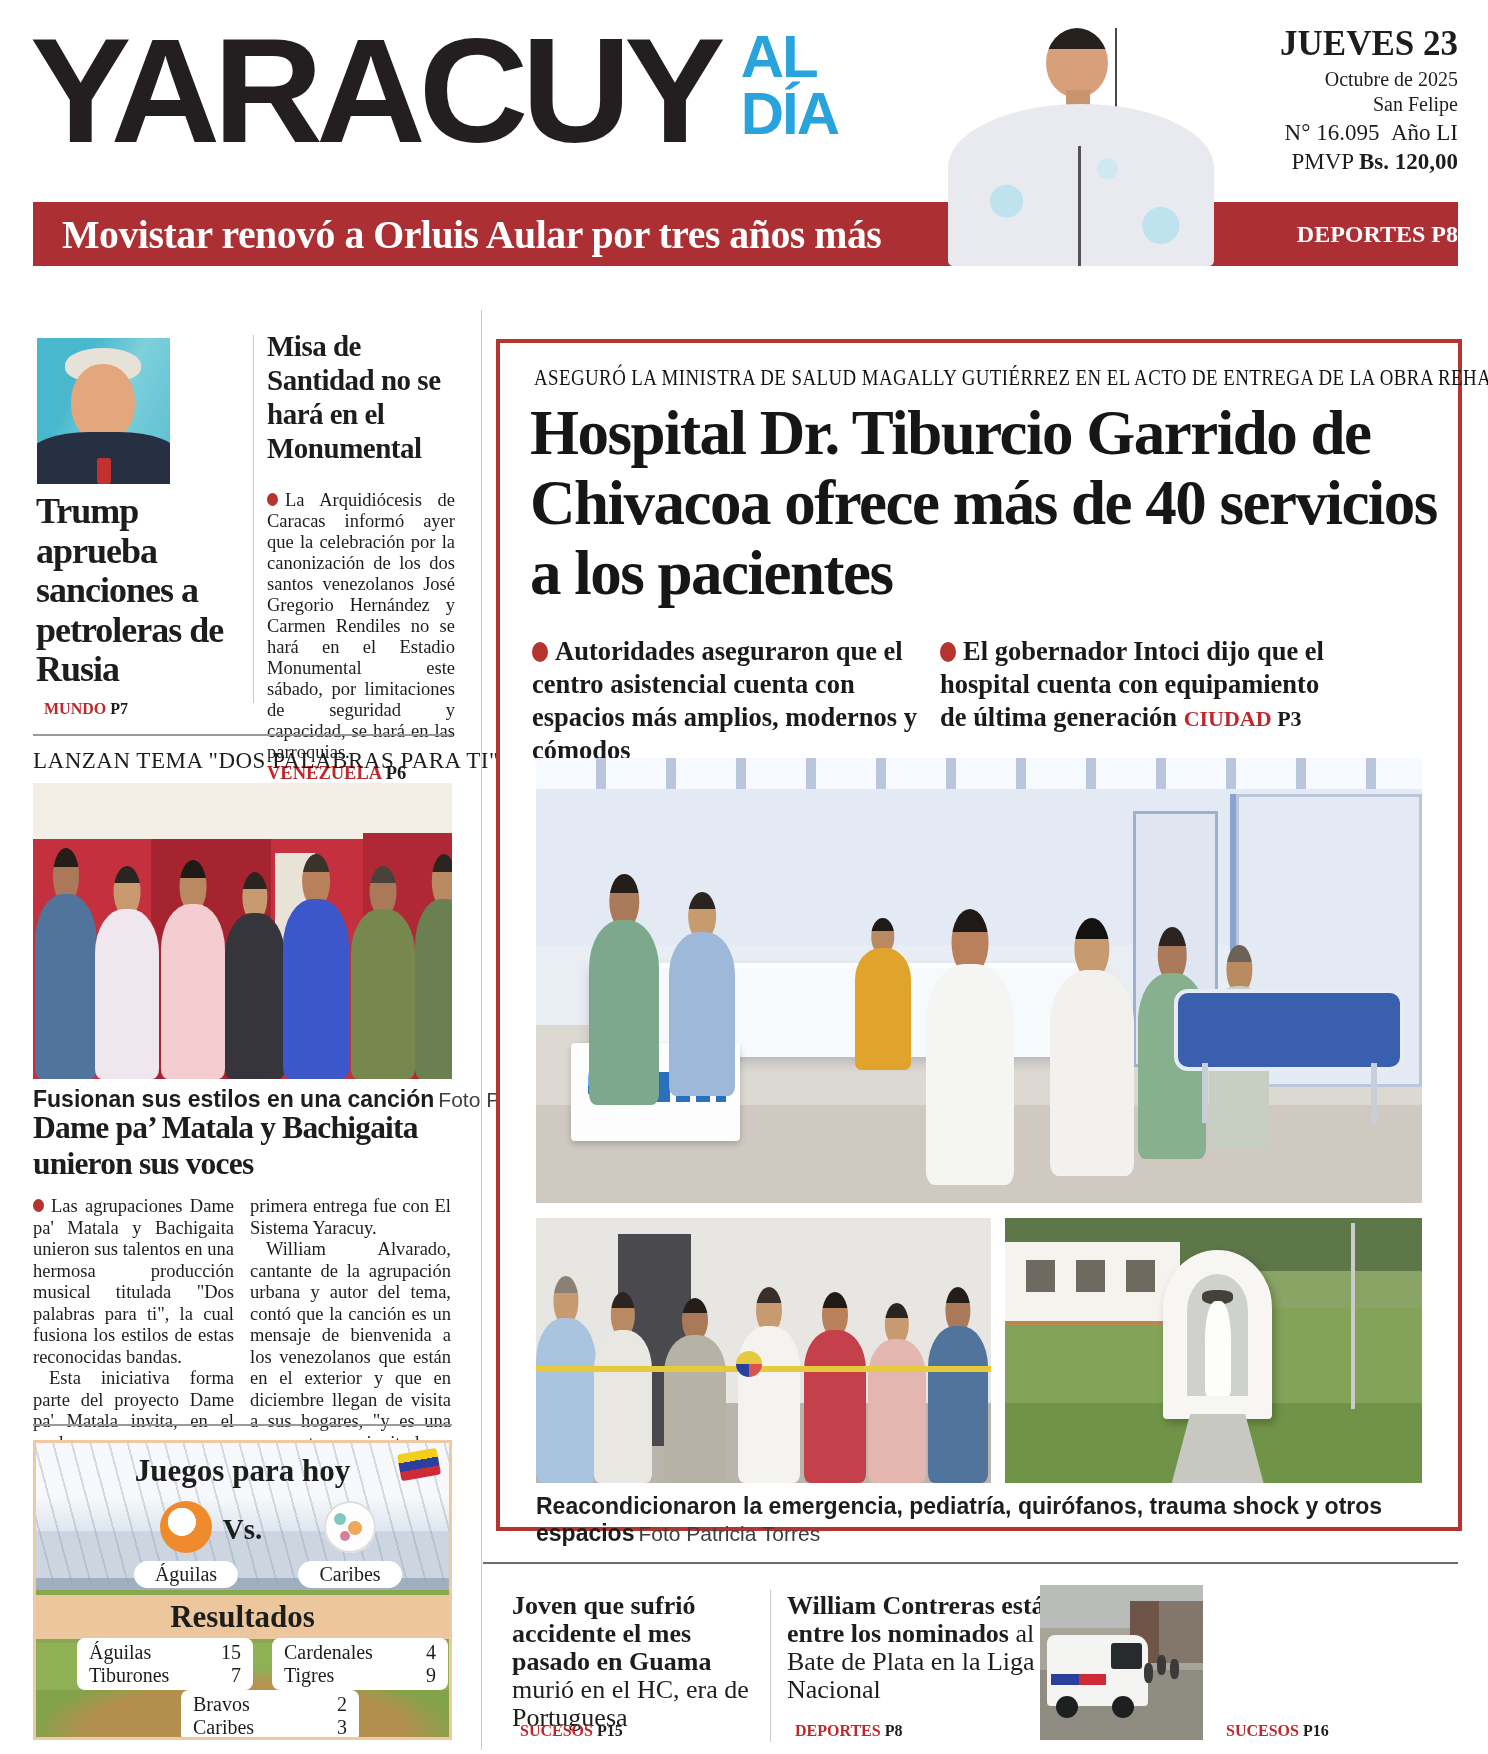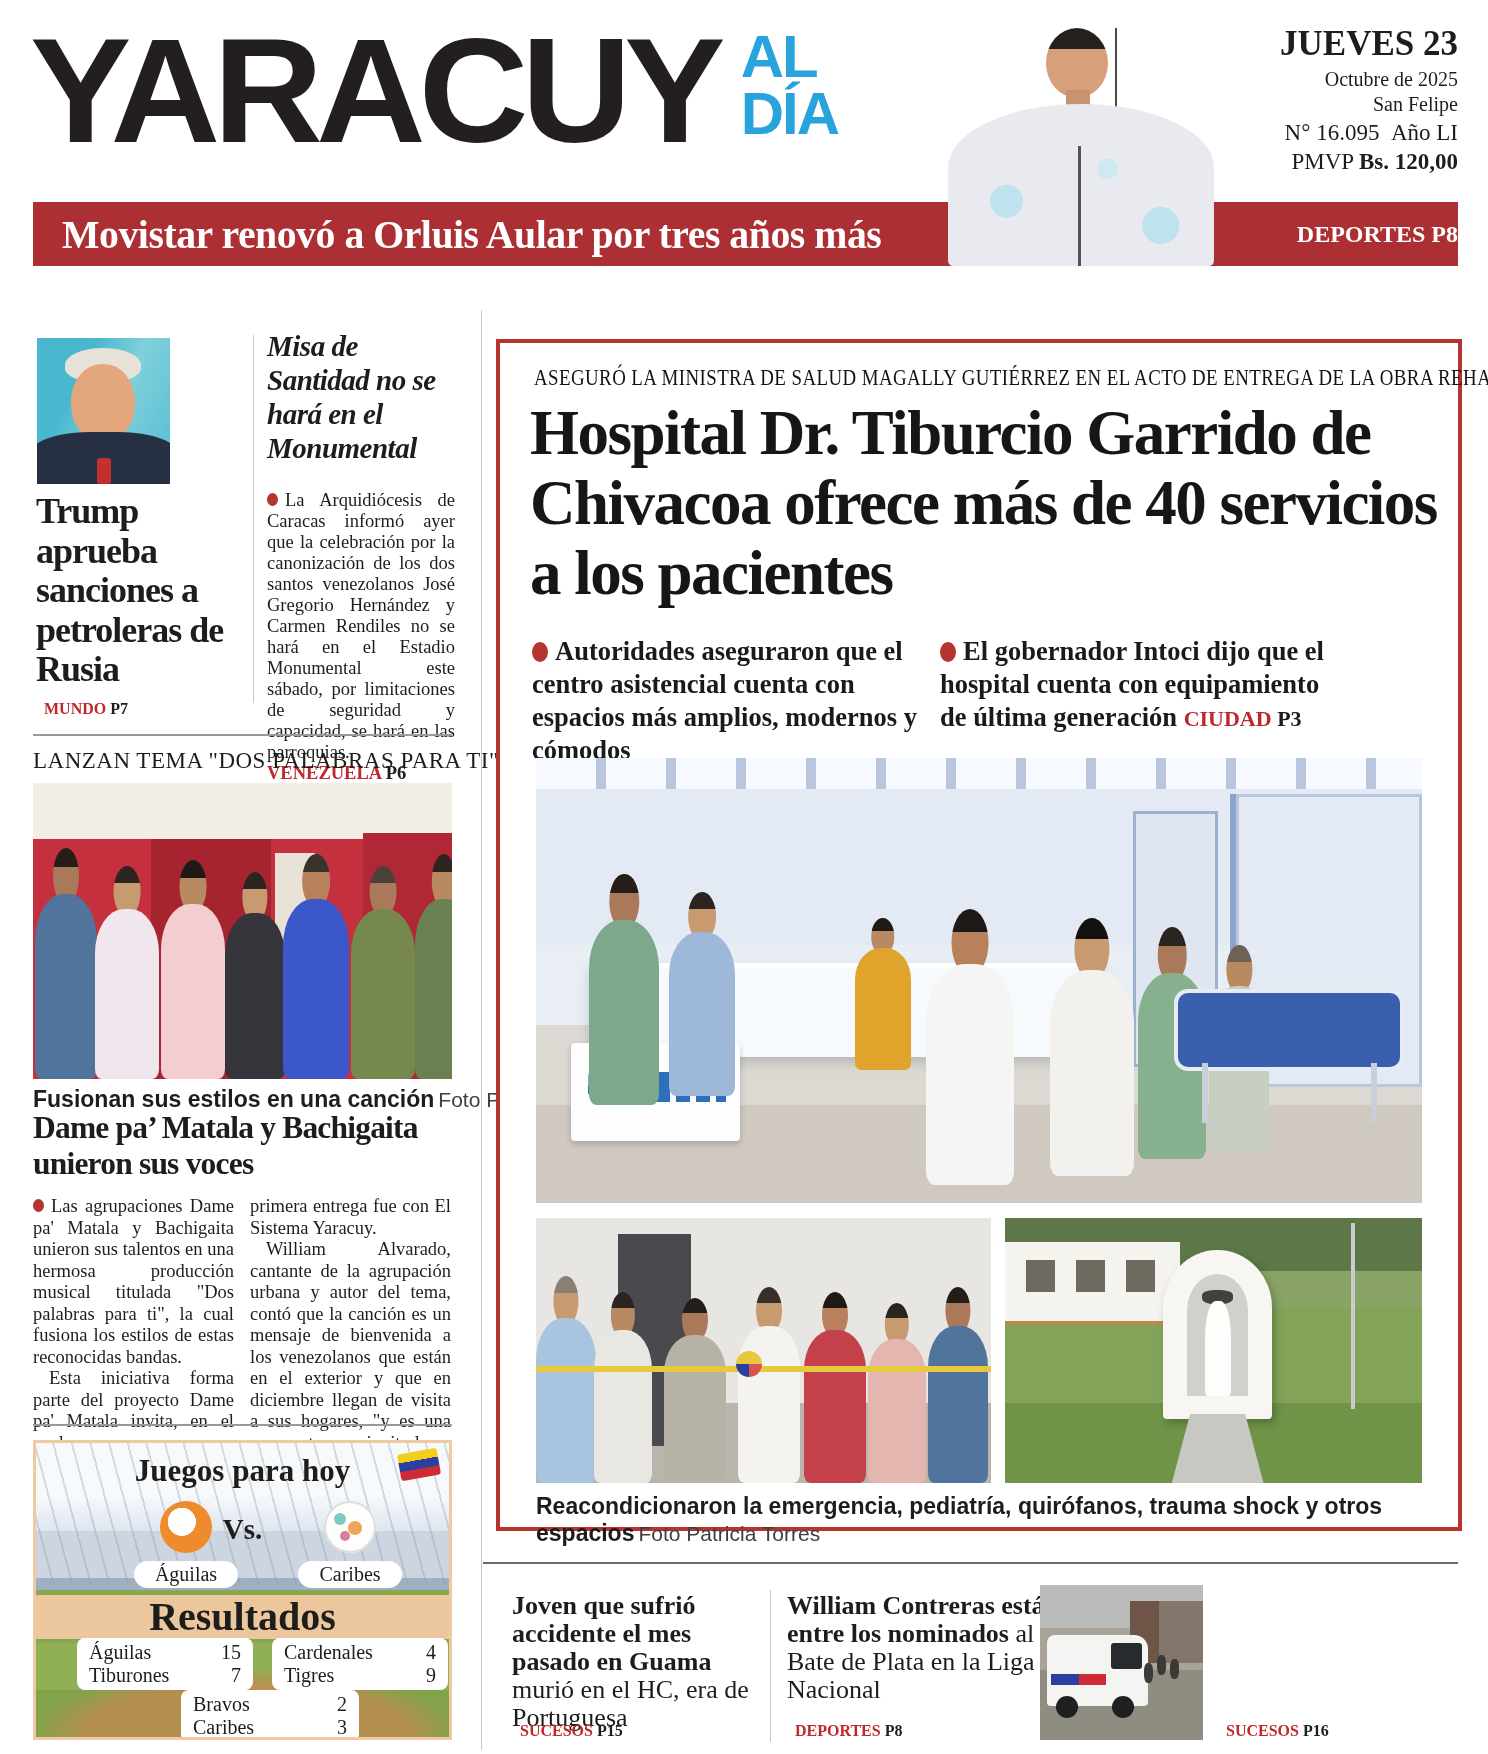--- a/index.html
+++ b/index.html
@@ -60,21 +60,21 @@
   
   .trump-photo{left:37px;top:338px;width:133px;height:146px;overflow:hidden;
                background:linear-gradient(115deg,#49b8cf 0 30%,#7fd0db 55%,#56bdd2 100%);}
   .trump-photo .suit{position:absolute;left:-8px;bottom:-6px;width:150px;height:58px;background:#273043;border-radius:40% 40% 0 0;}
   .trump-photo .face{position:absolute;left:34px;top:26px;width:64px;height:78px;border-radius:48%;background:#e4a67c;}
   .trump-photo .hair{position:absolute;left:28px;top:10px;width:76px;height:34px;border-radius:50% 50% 40% 40%;background:#e6e2d8;}
   .trump-photo .tie{position:absolute;left:60px;bottom:0;width:14px;height:26px;background:#c23030;border-radius:3px;}
   .trump-headline{left:36px;top:492px;width:216px;font-weight:bold;font-size:36px;line-height:1.1;letter-spacing:-1px;}
   .trump-section{left:36px;top:700px;}
   .subcol-vline{left:253px;top:335px;height:368px;}
-  .misa-headline{left:267px;top:330px;width:188px;font-weight:bold;font-size:29px;line-height:1.17;letter-spacing:-.5px;font-style:italic;}
+  .misa-headline{left:267px;top:330px;width:188px;font-weight:bold;font-size:29px;line-height:1.17;letter-spacing:-.5px;}
   .misa-body{left:267px;top:490px;width:188px;font-size:18.5px;line-height:21px;text-align:justify;}
   .misa-body .inline-sec{font-weight:bold;}
   .misa-body .inline-sec .red{color:#c0272d;}
 
   .divider1{left:33px;top:734px;width:419px;}
   .music-kicker{left:33px;top:748px;}
   .group-photo{left:33px;top:783px;width:419px;height:296px;overflow:hidden;
       background:linear-gradient(180deg,#f3eee6 0 19%,#c5303f 19% 100%);}
   .group-photo .panel1{position:absolute;left:118px;top:56px;width:120px;height:240px;background:#a5242f;}
   .group-photo .panel2{position:absolute;left:330px;top:50px;width:90px;height:246px;background:#b02836;}
@@ -111,21 +111,21 @@
   .logo-caribes i{position:absolute;border-radius:50%;}
   .logo-caribes .c1{left:10px;top:12px;width:12px;height:12px;background:#7fc9c0;}
   .logo-caribes .c2{left:24px;top:20px;width:14px;height:14px;background:#f0a65a;}
   .logo-caribes .c3{left:16px;top:30px;width:10px;height:10px;background:#d77f9a;}
   .games-vs{position:absolute;left:0;right:0;top:70px;text-align:center;font-weight:bold;font-size:29px;z-index:2;}
   .team-pill{position:absolute;top:118px;width:104px;height:27px;line-height:27px;background:#fff;border-radius:14px;
              text-align:center;font-size:20px;z-index:2;}
   .pill-aguilas{left:98px;}
   .pill-caribes{left:262px;}
   .results-band{position:absolute;left:0;right:0;top:152px;height:44px;background:#ecc79e;z-index:2;
-                text-align:center;font-weight:bold;font-size:40px;line-height:44px;}
+                text-align:center;font-weight:bold;font-size:31px;line-height:44px;}
   .score-pill{position:absolute;background:#fff;border-radius:8px;z-index:2;padding:3px 12px;box-sizing:border-box;font-size:20px;line-height:23px;}
   .score-pill .row{display:flex;justify-content:space-between;}
   .sp1{left:41px;top:195px;width:176px;}
   .sp2{left:236px;top:195px;width:176px;}
   .sp3{left:145px;top:247px;width:178px;}
 
   
   .main-vline{left:481px;top:310px;height:1440px;}
   .mainbox{left:496px;top:339px;width:966px;height:1192px;border:4px solid #b5342e;box-sizing:border-box;background:#fff;}
   .main-kicker{position:absolute;left:34px;top:22px;font-size:22.5px;letter-spacing:.5px;white-space:nowrap;

